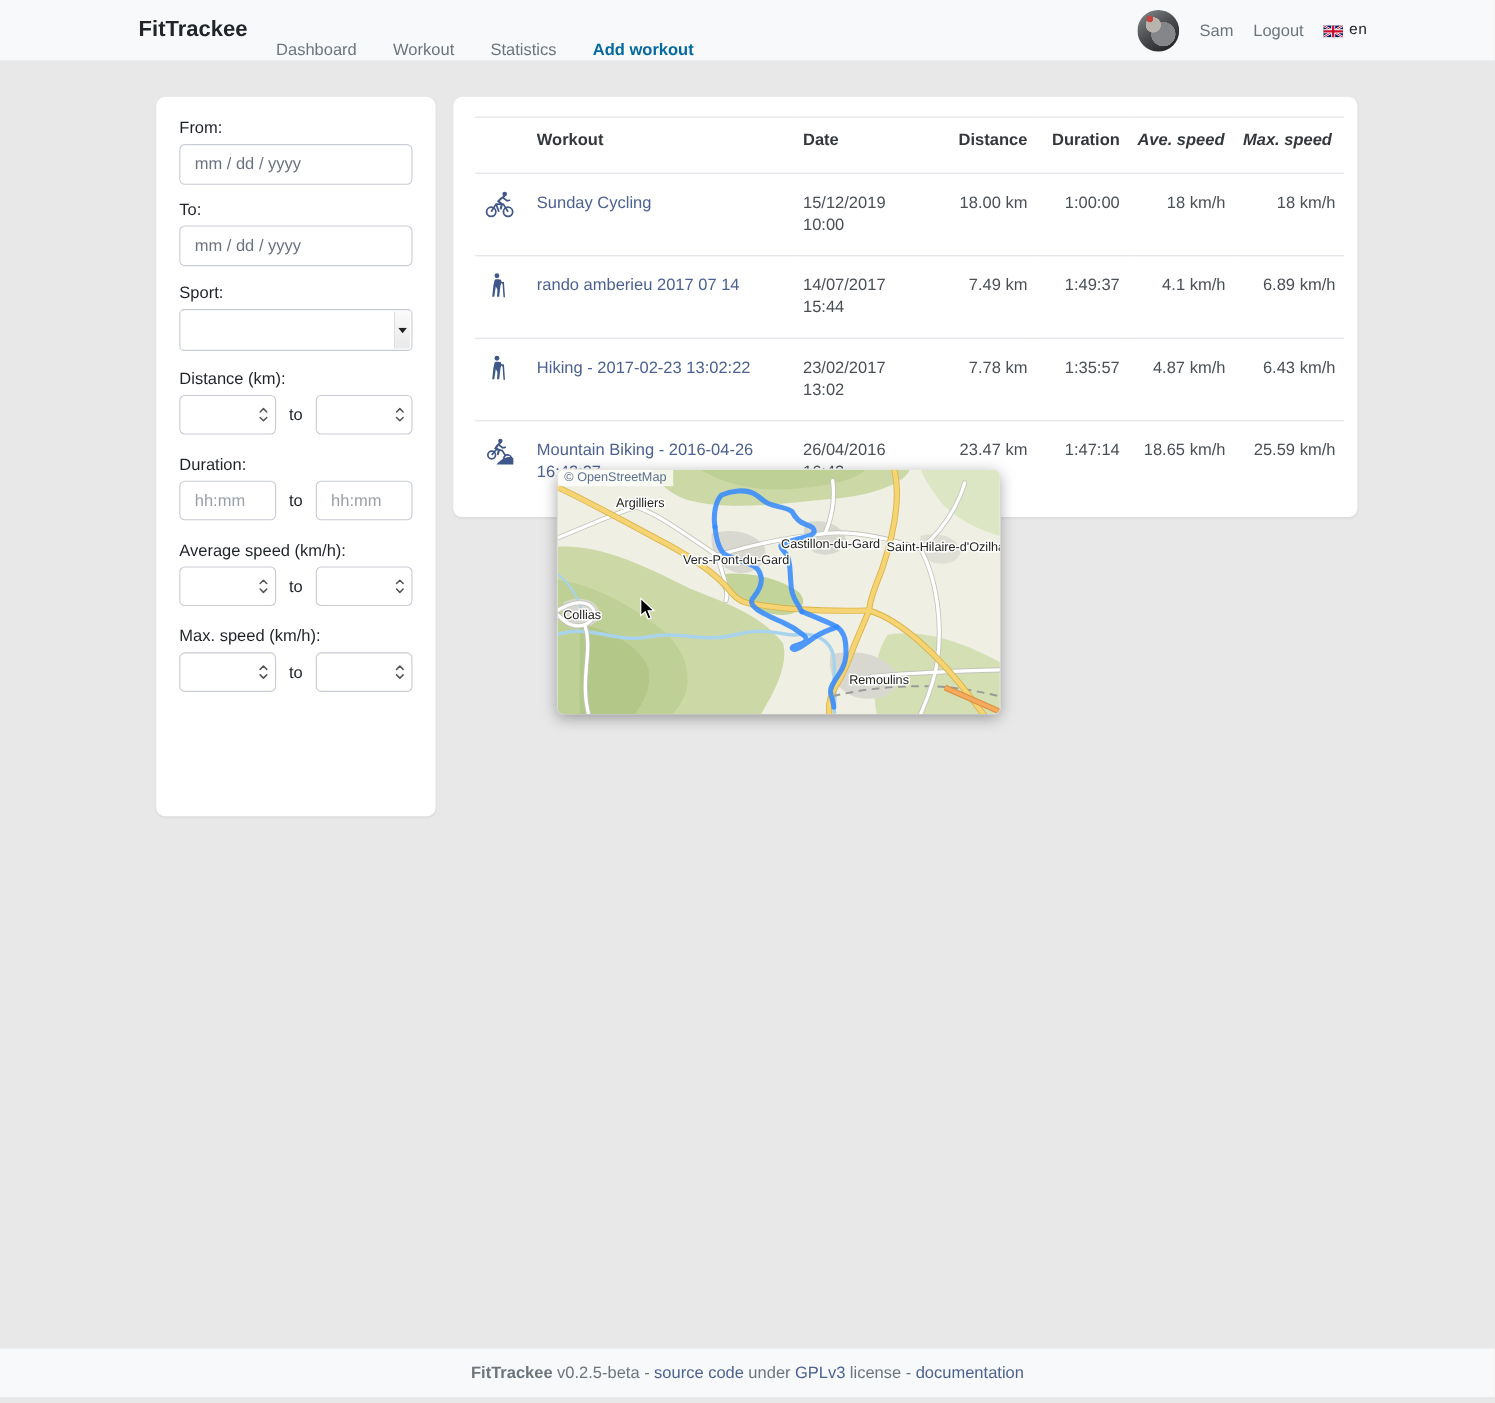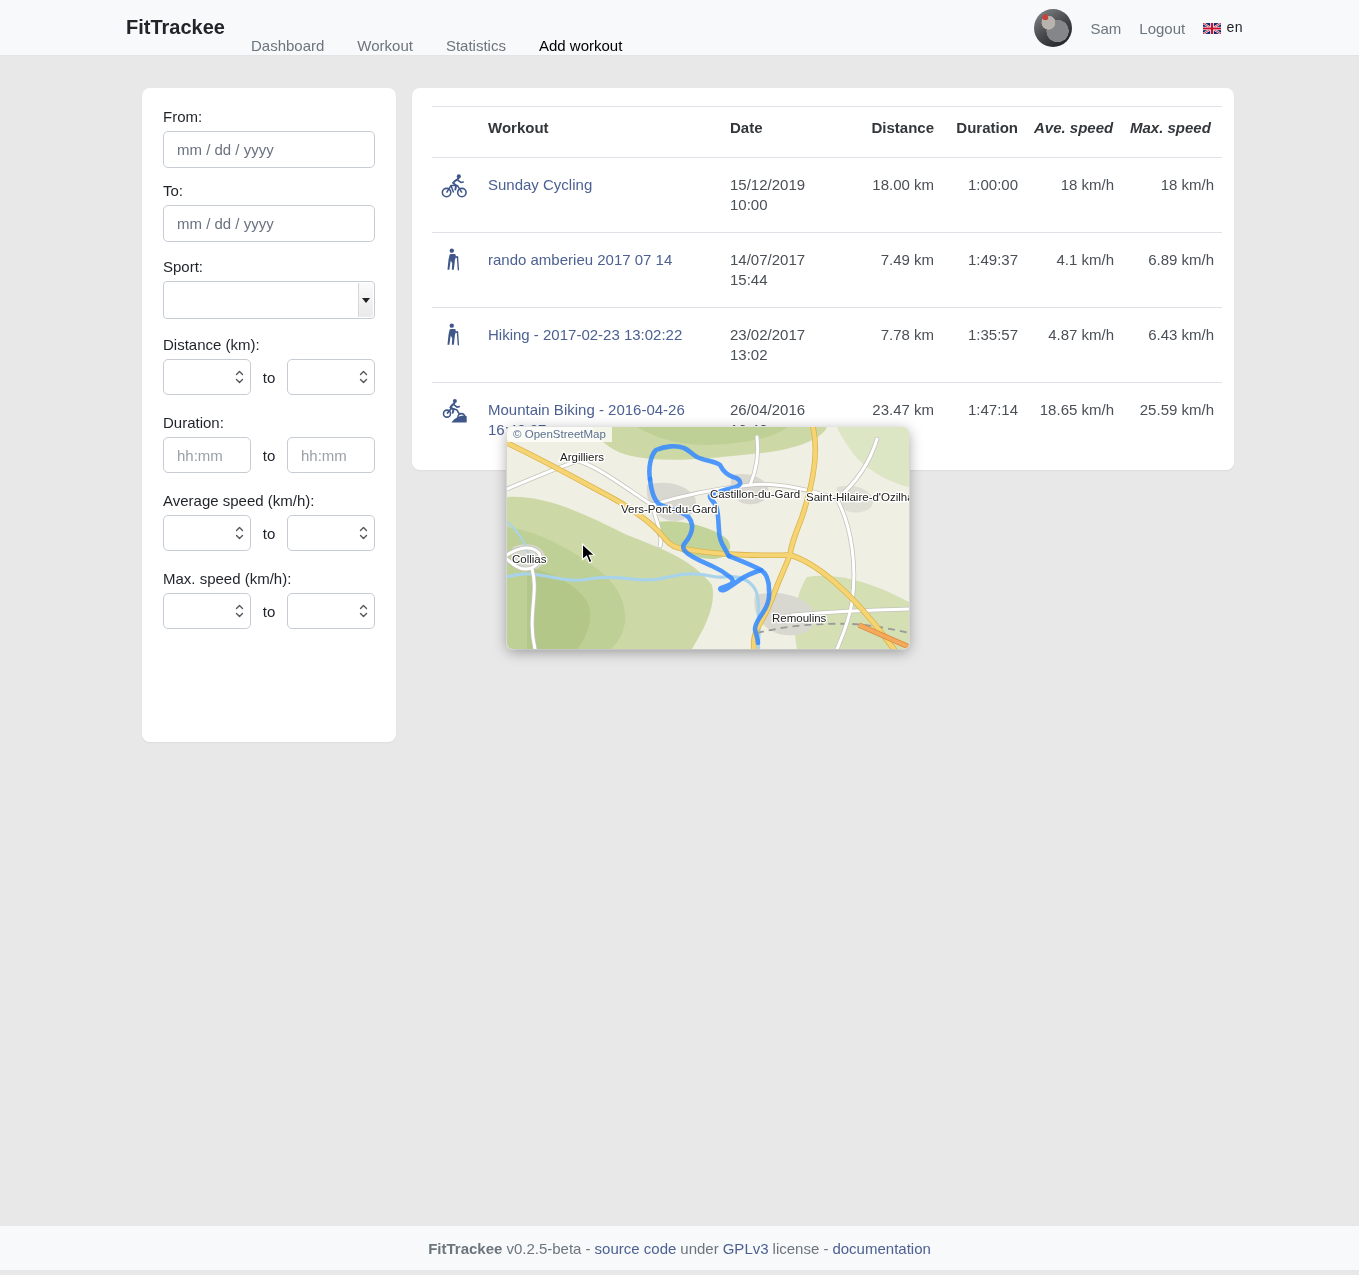--- a/index.html
+++ b/index.html
@@ -5,21 +5,21 @@
   * { margin:0; padding:0; box-sizing:border-box; }
   html,body { background:#e8e8e9; font-family:"Liberation Sans", sans-serif; }
   .page { position:relative; width:1359px; height:1275px; margin:0 auto; overflow:hidden; background:#e8e8e9; }
 
   
   .navbar { position:absolute; top:0; left:0; width:100%; height:56px; background:#f8f9fa;
             border-bottom:1px solid #e2e4e6; display:flex; align-items:center; }
   .brand { margin-left:126px; font-size:20px; font-weight:bold; color:#212529; cursor:pointer; }
   .nav-links { display:flex; align-items:center; margin-left:26px; gap:33px;margin-top:36px; }
   .nav-link { font-size:15px; color:#6c757d; cursor:pointer; }
-  .nav-link.active { color:#000000; font-weight:normal; }
+  .nav-link.active { color:#0369a1; font-weight:bold; }
   .nav-right { position:absolute; right:116px; top:0; height:56px; display:flex; align-items:center; gap:18px; }
   .avatar { width:38px; height:38px; border-radius:50%; overflow:hidden; cursor:pointer;
             background:
               radial-gradient(circle at 30% 22%, #c9433c 0 7%, rgba(0,0,0,0) 8%),
               radial-gradient(circle at 38% 36%, #b8b3ac 0 20%, rgba(0,0,0,0) 21%),
               radial-gradient(circle at 62% 58%, #84868a 0 34%, rgba(0,0,0,0) 35%),
               linear-gradient(145deg,#8a8d90 0%, #4a4c50 48%, #191a1c 100%); }
   .flag-wrap { display:flex; align-items:center; gap:5px; cursor:pointer; }
   .lang { font-size:14px; color:#212529;font-family:Liberation Mono, monospace; }
 

